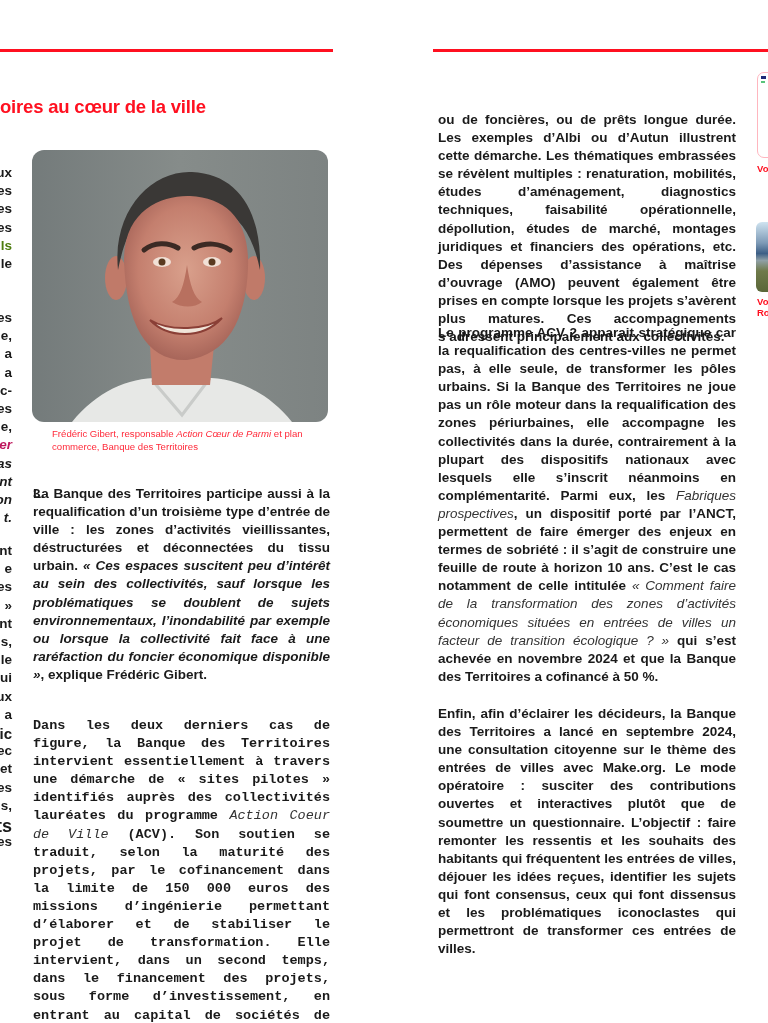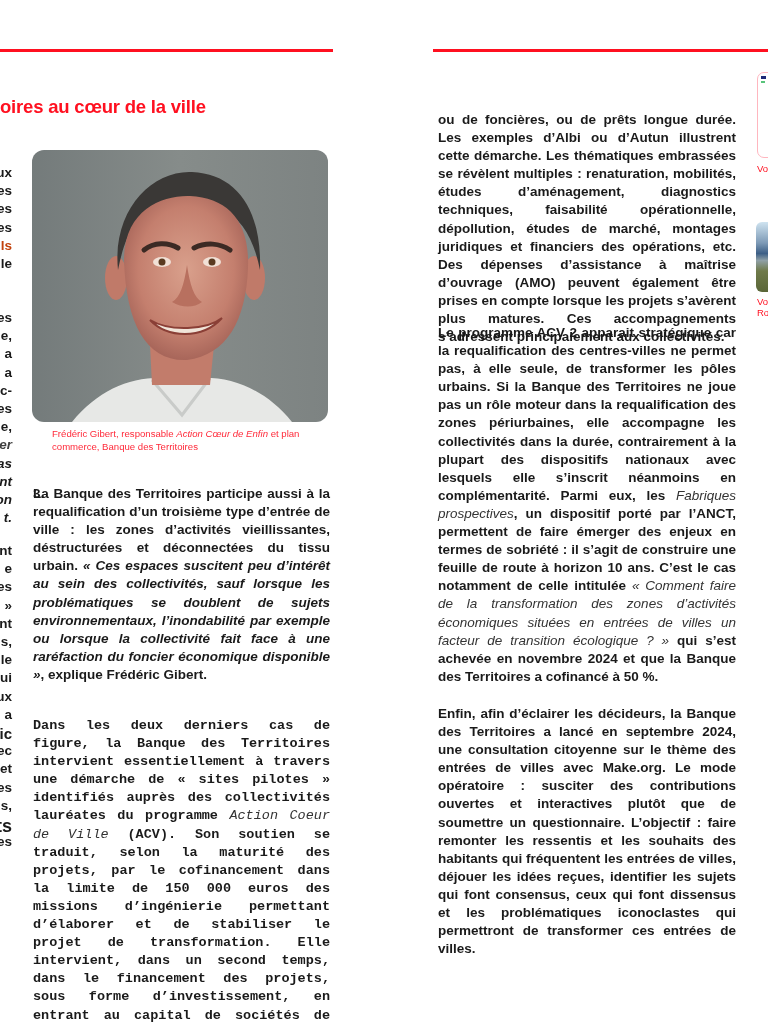--- a/index.html
+++ b/index.html
@@ -45,51 +45,51 @@
   .p-r2 { top: 324px; }
   .p-r3 { top: 705px; }
 
   
   .side-card {
     position: absolute; left: 757px; top: 72px; width: 30px; height: 84px;
     border: 1.5px solid #ffb6bf; border-radius: 7px; background: #fff;
   }
   .side-card .dot1 { position: absolute; left: 3px; top: 3px; width: 5px; height: 3px; background: #1e2a78; }
   .side-card .dot2 { position: absolute; left: 3px; top: 8px; width: 4px; height: 2px; background: #58c47a; }
-  .side-label { position: absolute; left: 757px; color: #ff1020; font-size: 9.5px; font-weight: normal; line-height: 11px; white-space: nowrap; }
+  .side-label { position: absolute; left: 757px; color: #ff1020; font-size: 9.5px; font-weight: bold; line-height: 11px; white-space: nowrap; }
   .side-img {
     position: absolute; left: 756px; top: 222px; width: 30px; height: 70px; border-radius: 6px; overflow: hidden;
     background: linear-gradient(180deg, #cfe3f0 0%, #7d9ab6 30%, #3d5f86 45%, #8fa0a6 55%, #6f7a4a 70%, #5a6638 100%);
   }
 </style>
 </head>
 <body>
 
 <div class="rule left"></div>
 <div class="rule right"></div>
 
 <div class="title">oires au cœur de la ville</div>
 
 <div id="frag1">
     <div style="position: absolute; right: calc(756px); top: 165px; font-size: 13.5px; font-weight: bold; white-space: nowrap; color: rgb(26, 26, 26);">ux</div>
     <div style="position: absolute; right: calc(756px); top: 183.2px; font-size: 13.5px; font-weight: bold; white-space: nowrap; color: rgb(26, 26, 26);">es</div>
     <div style="position: absolute; right: calc(756px); top: 201.4px; font-size: 13.5px; font-weight: bold; white-space: nowrap; color: rgb(26, 26, 26);">es</div>
     <div style="position: absolute; right: calc(756px); top: 219.6px; font-size: 13.5px; font-weight: bold; white-space: nowrap; color: rgb(26, 26, 26);">es</div>
-    <div style="position: absolute; right: calc(756px); top: 237.8px; font-size: 13.5px; font-weight: bold; white-space: nowrap; color: #c2410c;">ls</div>
+    <div style="position: absolute; right: calc(756px); top: 237.8px; font-size: 13.5px; font-weight: bold; white-space: nowrap; color: #4d7c0f;">ls</div>
     <div style="position: absolute; right: calc(756px); top: 256px; font-size: 13.5px; font-weight: bold; white-space: nowrap; color: rgb(26, 26, 26);">le</div>
   </div>
 <div id="frag2">
     <div style="position: absolute; right: calc(756px); top: 310px; font-size: 13.5px; font-weight: bold; white-space: nowrap; color: rgb(26, 26, 26);">es</div>
     <div style="position: absolute; right: calc(756px); top: 328.2px; font-size: 13.5px; font-weight: bold; white-space: nowrap; color: rgb(26, 26, 26);">e,</div>
     <div style="position: absolute; right: calc(756px); top: 346.4px; font-size: 13.5px; font-weight: bold; white-space: nowrap; color: rgb(26, 26, 26);">a</div>
     <div style="position: absolute; right: calc(756px); top: 364.6px; font-size: 13.5px; font-weight: bold; white-space: nowrap; color: rgb(26, 26, 26);">a</div>
     <div style="position: absolute; right: calc(756px); top: 382.8px; font-size: 13.5px; font-weight: bold; white-space: nowrap; color: rgb(26, 26, 26);">c-</div>
     <div style="position: absolute; right: calc(756px); top: 401px; font-size: 13.5px; font-weight: bold; white-space: nowrap; color: rgb(26, 26, 26);">es</div>
     <div style="position: absolute; right: calc(756px); top: 419.2px; font-size: 13.5px; font-weight: bold; white-space: nowrap; color: rgb(26, 26, 26);">e,</div>
-    <div style="position: absolute; right: calc(756px); top: 437.4px; font-size: 13.5px; font-weight: 900; white-space: nowrap; color: #404040; font-style: italic;">er</div>
+    <div style="position: absolute; right: calc(756px); top: 437.4px; font-size: 13.5px; font-weight: 900; white-space: nowrap; color: #be185d; font-style: italic;">er</div>
     <div style="position: absolute; right: calc(756px); top: 455.6px; font-size: 13.5px; font-weight: 900; white-space: nowrap; color: rgb(26, 26, 26); font-style: italic;">as</div>
     <div style="position: absolute; right: calc(756px); top: 473.8px; font-size: 13.5px; font-weight: 900; white-space: nowrap; color: rgb(26, 26, 26); font-style: italic;">nt</div>
     <div style="position: absolute; right: calc(756px); top: 492px; font-size: 13.5px; font-weight: 900; white-space: nowrap; color: rgb(26, 26, 26); font-style: italic;">on</div>
     <div style="position: absolute; right: calc(756px); top: 510.2px; font-size: 13.5px; font-weight: 900; white-space: nowrap; color: rgb(26, 26, 26); font-style: italic;">t.</div>
   </div>
 <div id="frag3">
     <div style="position: absolute; right: calc(756px); top: 543px; font-size: 13.5px; font-weight: bold; white-space: nowrap; color: rgb(26, 26, 26);">nt</div>
     <div style="position: absolute; right: calc(756px); top: 561.2px; font-size: 13.5px; font-weight: bold; white-space: nowrap; color: rgb(26, 26, 26);">e</div>
     <div style="position: absolute; right: calc(756px); top: 579.4px; font-size: 13.5px; font-weight: bold; white-space: nowrap; color: rgb(26, 26, 26);">es</div>
     <div style="position: absolute; right: calc(756px); top: 597.6px; font-size: 13.5px; font-weight: bold; white-space: nowrap; color: rgb(26, 26, 26);">»</div>
@@ -138,21 +138,21 @@
     <ellipse cx="180" cy="112" rx="9" ry="5" fill="#f1e0d6"></ellipse>
     <circle cx="180" cy="112" r="3.5" fill="#5a3a20"></circle>
 
     <path d="M155 115 C152 135,148 148,140 152 C150 158,162 158,170 152 C162 148,158 135,155 115" fill="#b8705f"></path>
 
     <path d="M118 170 C135 188,170 190,190 168 C175 180,138 182,118 170 Z" fill="#f0e4d8" stroke="#8a3f36" stroke-width="2"></path>
   </svg>
 </div>
 
 <div class="caption">
-  <span>Frédéric Gibert, responsable </span><i>Action Cœur de Enfin</i><span> et plan commerce, Banque des Territoires</span>
+  <span>Frédéric Gibert, responsable </span><i>Action Cœur de Parmi</i><span> et plan commerce, Banque des Territoires</span>
 </div>
 
 <div class="body-col list-item">
   <span class="list-num">3.</span>
   <p class="list-text"><span>La Banque des Territoires participe aussi à la requalification d’un troisième type d’entrée de ville : les zones d’activités vieillissantes, déstructurées et déconnectées du tissu urbain. </span><span class="quote">« Ces espaces suscitent peu d’intérêt au sein des collectivités, sauf lorsque les problématiques se doublent de sujets environnementaux, l’inondabilité par exemple ou lorsque la collectivité fait face à une raréfaction du foncier économique disponible »</span><span>, explique Frédéric Gibert.</span></p>
 </div>
 
 <div class="body-col col-mid p-dans">
   <p><span>Dans les deux derniers cas de figure, la Banque des Territoires intervient essentiellement à travers une démarche de « sites pilotes » identifiés auprès des collectivités lauréates du programme </span><span class="it-reg">Action Coeur de Ville</span><span> (ACV). Son soutien se traduit, selon la maturité des projets, par le cofinancement dans la limite de 150 000 euros des missions d’ingénierie permettant d’élaborer et de stabiliser le projet de transformation. Elle intervient, dans un second temps, dans le financement des projets, sous forme d’investissement, en entrant au capital de sociétés de projet</span></p>
 </div>

